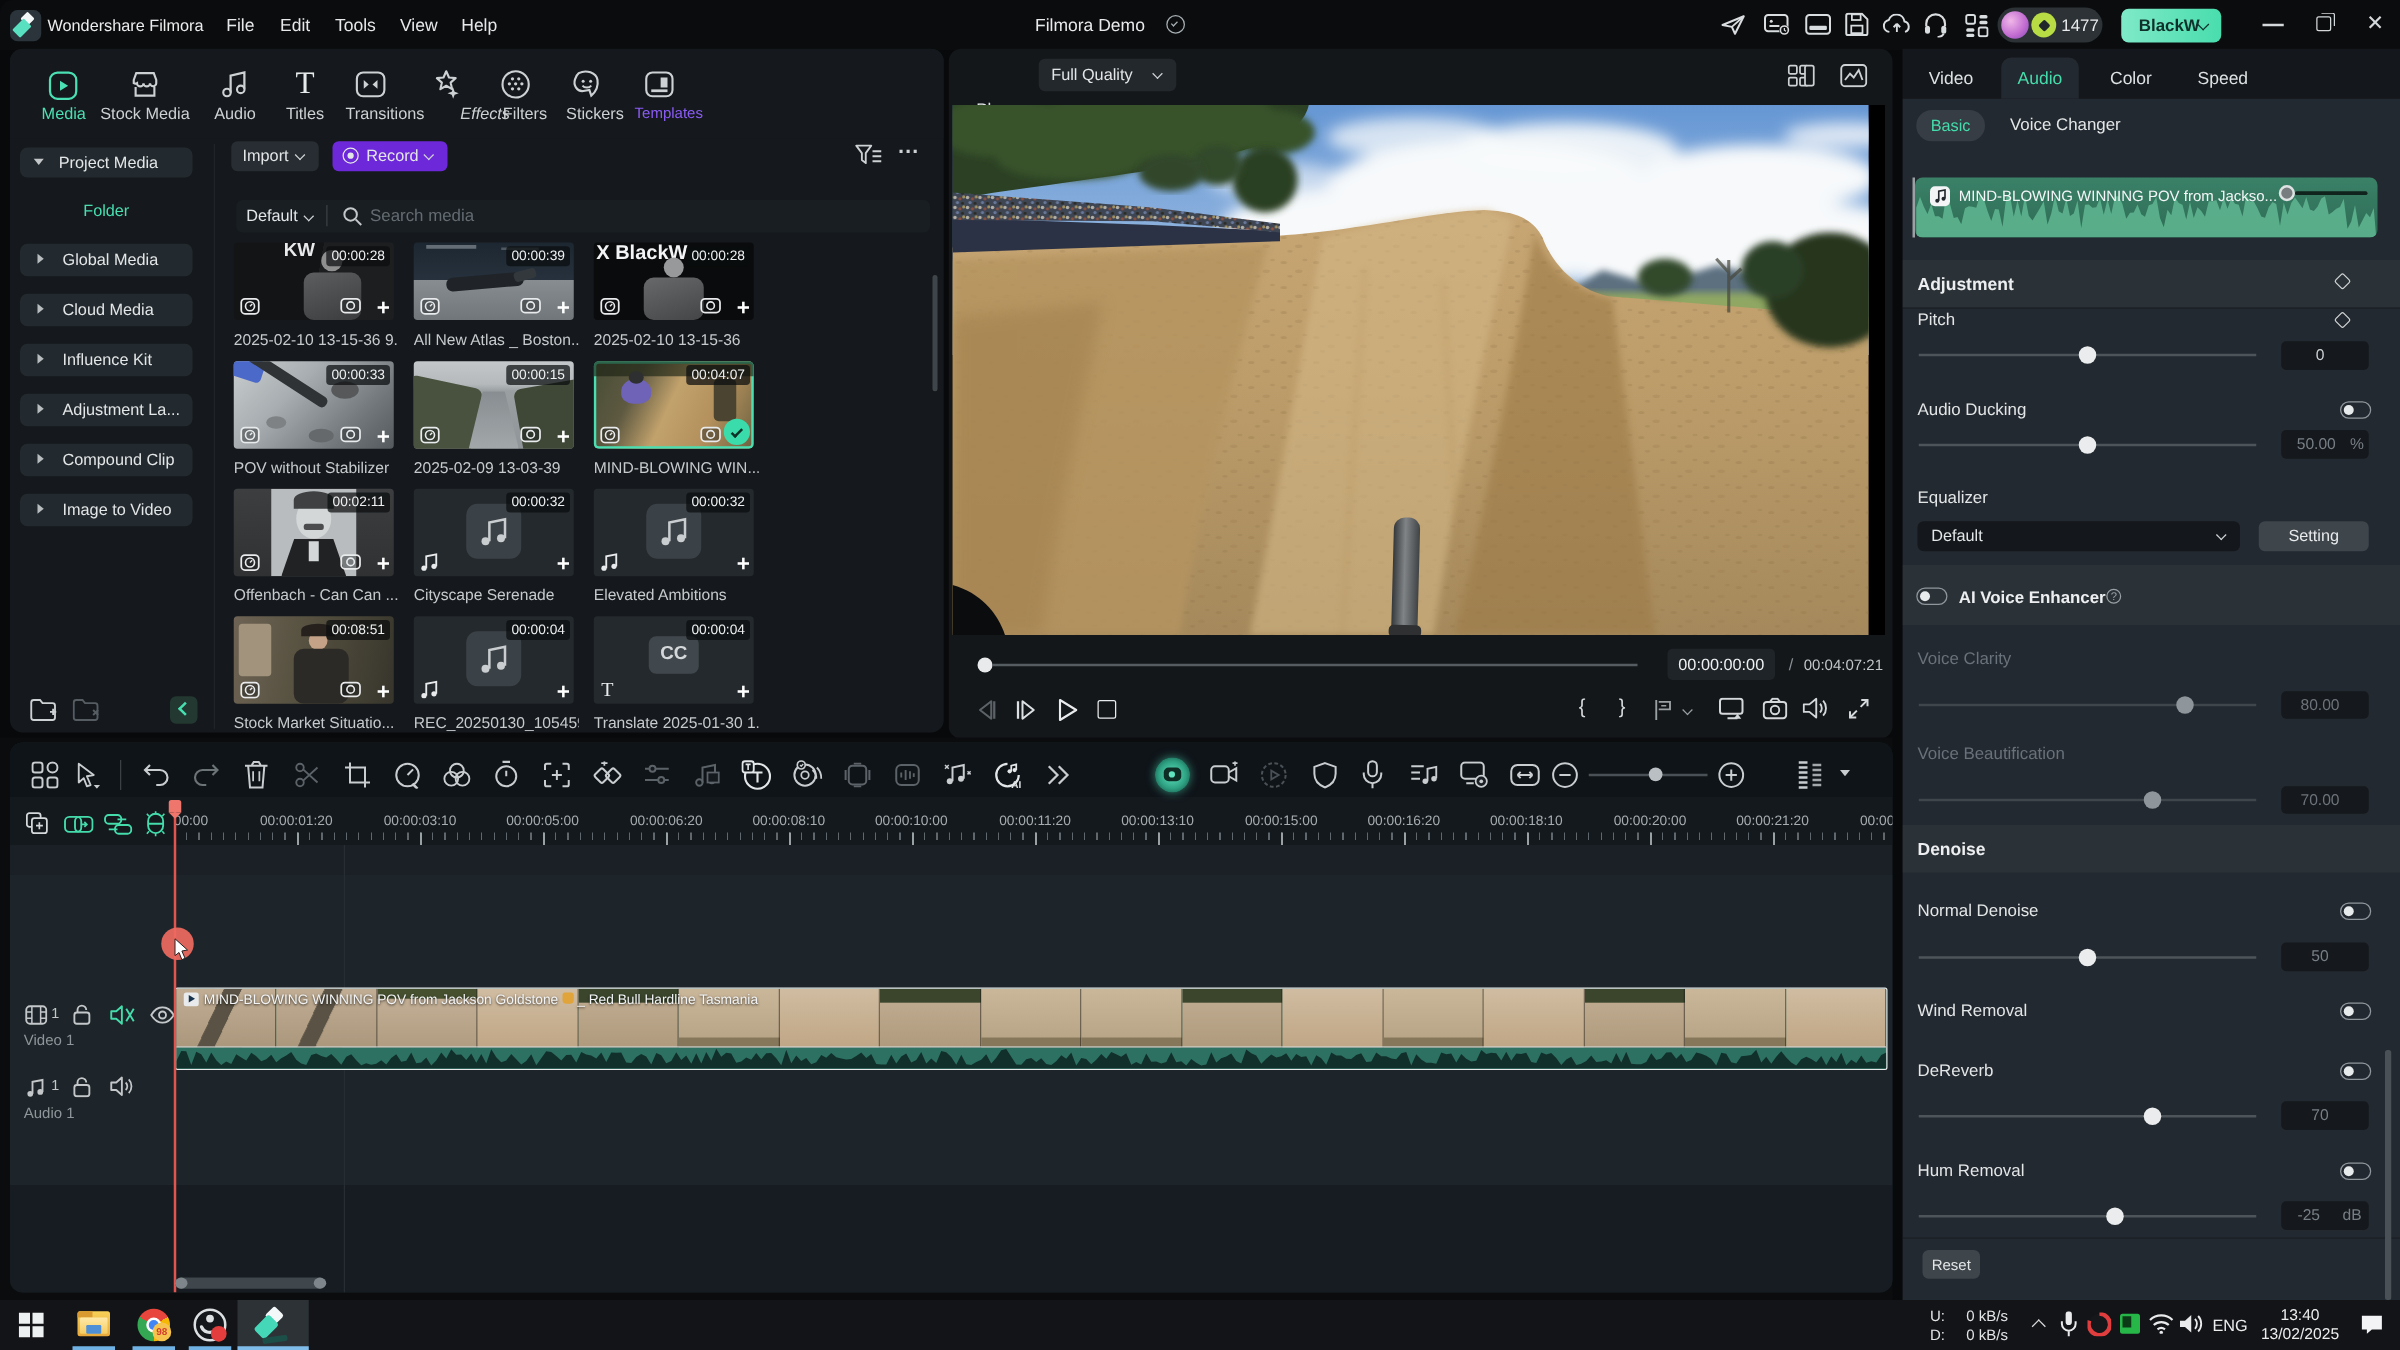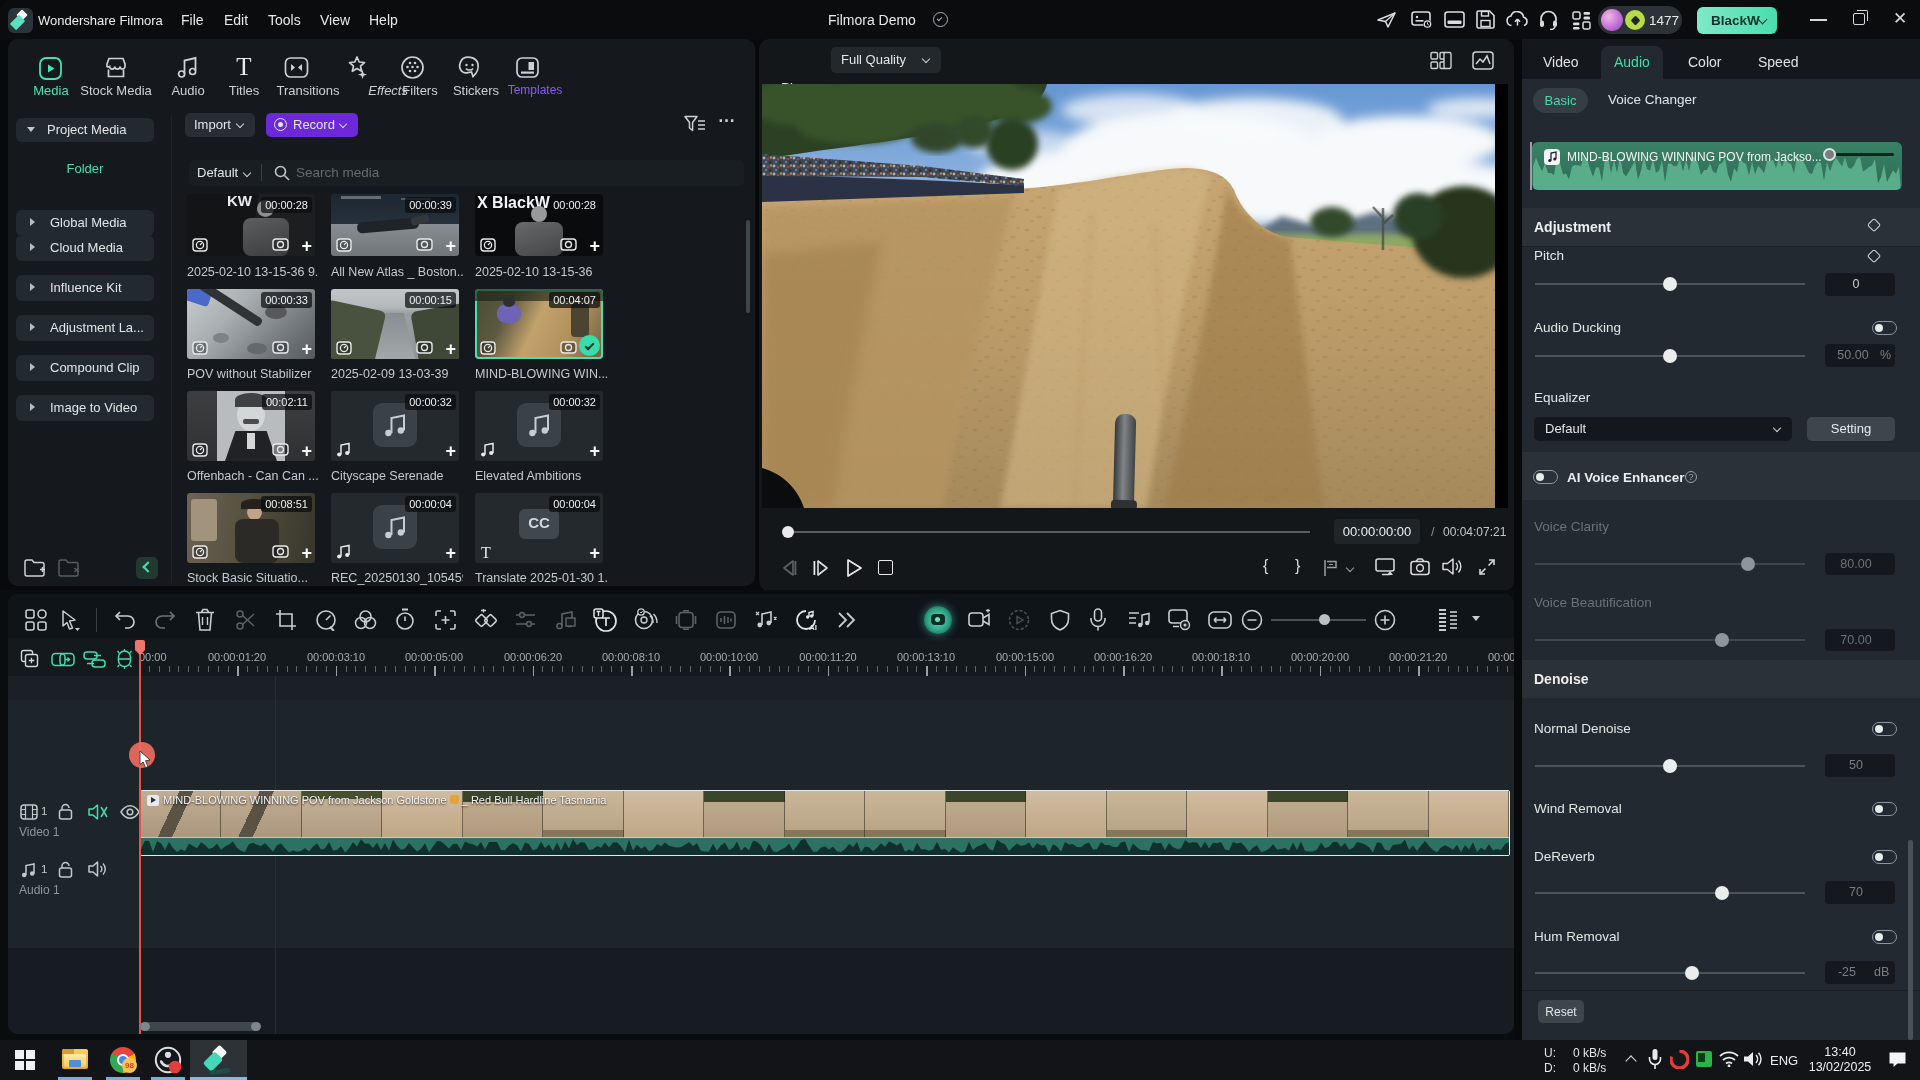--- a/index.html
+++ b/index.html
@@ -182,21 +182,21 @@
         <circle cx="6.5" cy="6.5" r="5" fill="none" stroke="#c3c7c9" stroke-width="1.6"></circle>
         <path d="M10.5 10.5 L15 15" stroke="#c3c7c9" stroke-width="1.6"></path>
       </svg>
   <div class="abs txt" style="left:288px;top:126px;font-size:13.5px;color:#646c72;">Search media</div>
 
   <div class="abs" style="left:8px;top:79px;width:138px;height:24px;background:#232a2f;border-radius:6px;">
     <div class="abs" style="left:11px;top:9px;width:0;height:0;border-left:4.5px solid transparent;border-right:4.5px solid transparent;border-top:5.5px solid #c3c7c9;"></div>
     <div class="abs txt" style="left:31px;top:4px;font-size:13px;color:#e3e6e7;">Project Media</div>
   </div>
   <div class="abs txt" style="left:8px;top:122px;width:138px;text-align:center;font-size:13px;color:#47dfb0;">Folder</div>
-  <div class="abs" style="left:8px;top:156px;width:138px;height:26px;background:#232a2f;border-radius:6px;margin-top:15px;">
+  <div class="abs" style="left:8px;top:156px;width:138px;height:26px;background:#232a2f;border-radius:6px;">
         <div class="abs" style="left:14px;top:8px;width:0;height:0;border-top:4.5px solid transparent;border-bottom:4.5px solid transparent;border-left:5.5px solid #b8bdc0;"></div>
         <div class="abs txt" style="left:34px;top:5px;font-size:13px;color:#e3e6e7;">Global Media</div>
       </div>
   <div class="abs" style="left:8px;top:196px;width:138px;height:26px;background:#232a2f;border-radius:6px;">
         <div class="abs" style="left:14px;top:8px;width:0;height:0;border-top:4.5px solid transparent;border-bottom:4.5px solid transparent;border-left:5.5px solid #b8bdc0;"></div>
         <div class="abs txt" style="left:34px;top:5px;font-size:13px;color:#e3e6e7;">Cloud Media</div>
       </div>
   <div class="abs" style="left:8px;top:236px;width:138px;height:26px;background:#232a2f;border-radius:6px;">
         <div class="abs" style="left:14px;top:8px;width:0;height:0;border-top:4.5px solid transparent;border-bottom:4.5px solid transparent;border-left:5.5px solid #b8bdc0;"></div>
         <div class="abs txt" style="left:34px;top:5px;font-size:13px;color:#e3e6e7;">Influence Kit</div>
@@ -403,21 +403,21 @@
             <rect x="1" y="2" width="14" height="12" rx="3" fill="rgba(20,22,24,.4)" stroke="#e8eaeb" stroke-width="1.4"></rect>
             <circle cx="8" cy="8" r="3.6" fill="none" stroke="#e8eaeb" stroke-width="1.3"></circle>
             <path d="M8 8 L9.8 6.2" stroke="#e8eaeb" stroke-width="1.2"></path>
           </svg>
     <svg class="cam" style="right:26px;bottom:4px;" width="17" height="15" viewBox="0 0 17 15">
             <rect x="1" y="2" width="15" height="11" rx="3" fill="rgba(20,22,24,.4)" stroke="#e8eaeb" stroke-width="1.4"></rect>
             <circle cx="8.5" cy="7.5" r="3" fill="none" stroke="#e8eaeb" stroke-width="1.3"></circle>
           </svg>
     <div class="plus">+</div>
   </div>
-  <div class="mtitle" style="left:179px;top:532px;">Stock Basic Situatio...</div>
+  <div class="mtitle" style="left:179px;top:532px;">Stock Market Situatio...</div>
   <div class="thumb" style="left:323px;top:454px;height:70px;background:#24292d;">
     <div class="abs" style="left:42px;top:12px;width:44px;height:44px;background:#3b4247;border-radius:9px;"></div>
     <svg class="abs" style="left:52px;top:21px;" width="26" height="27" viewBox="0 0 26 27">
             <path d="M8.5 21 V6 L21 3.5 v15" fill="none" stroke="#c9cdd0" stroke-width="2"></path>
             <circle cx="5.4" cy="21" r="3.2" fill="#c9cdd0"></circle>
             <circle cx="17.8" cy="18.5" r="3.2" fill="#c9cdd0"></circle>
           </svg>
     <div class="chip">00:00:04</div>
     <svg class="spd" style="left:5px;bottom:4px;" width="17" height="15" viewBox="0 0 17 15">
             <path d="M5 12.5 V3 L13 1.5 v9.5" fill="none" stroke="#e8eaeb" stroke-width="1.5"></path>

